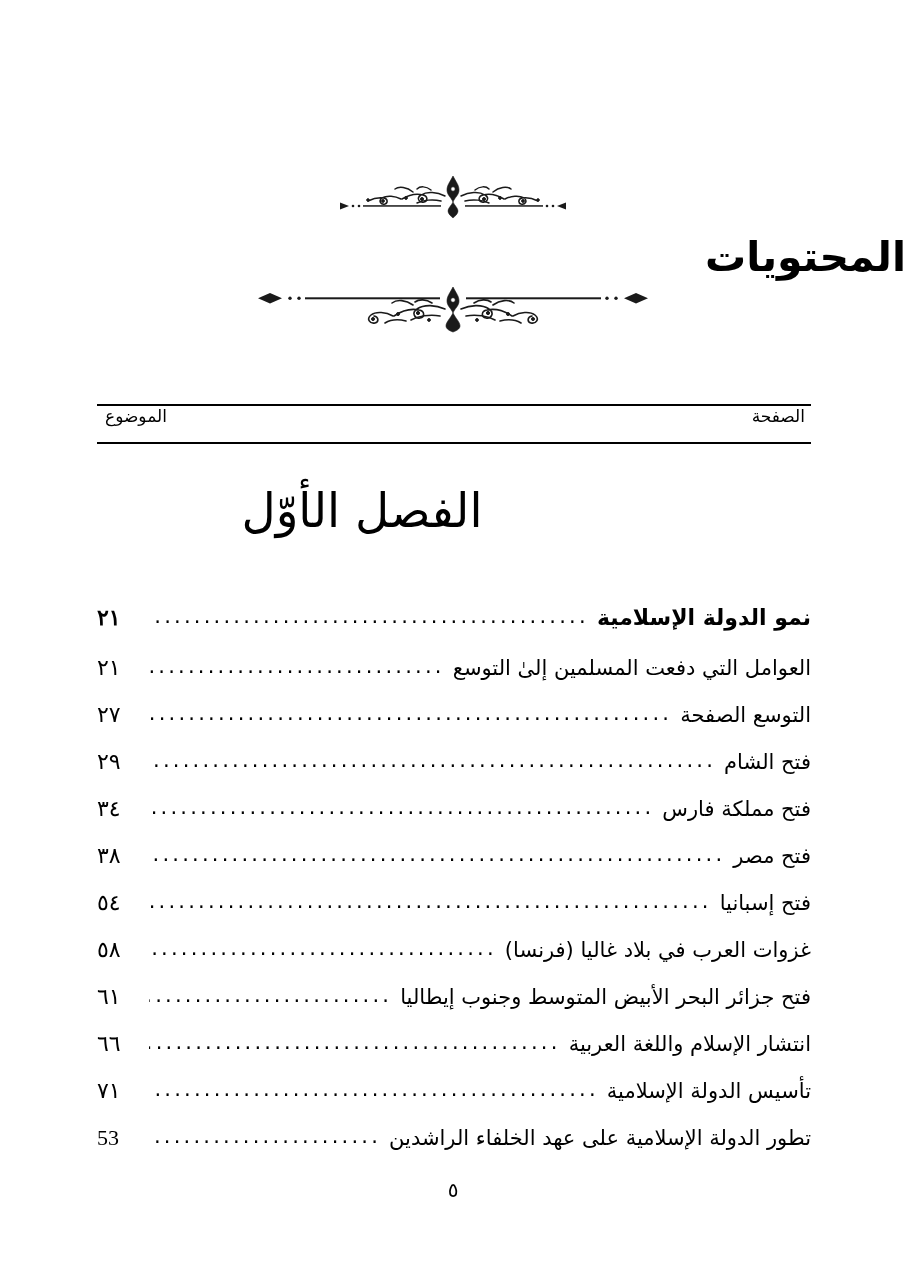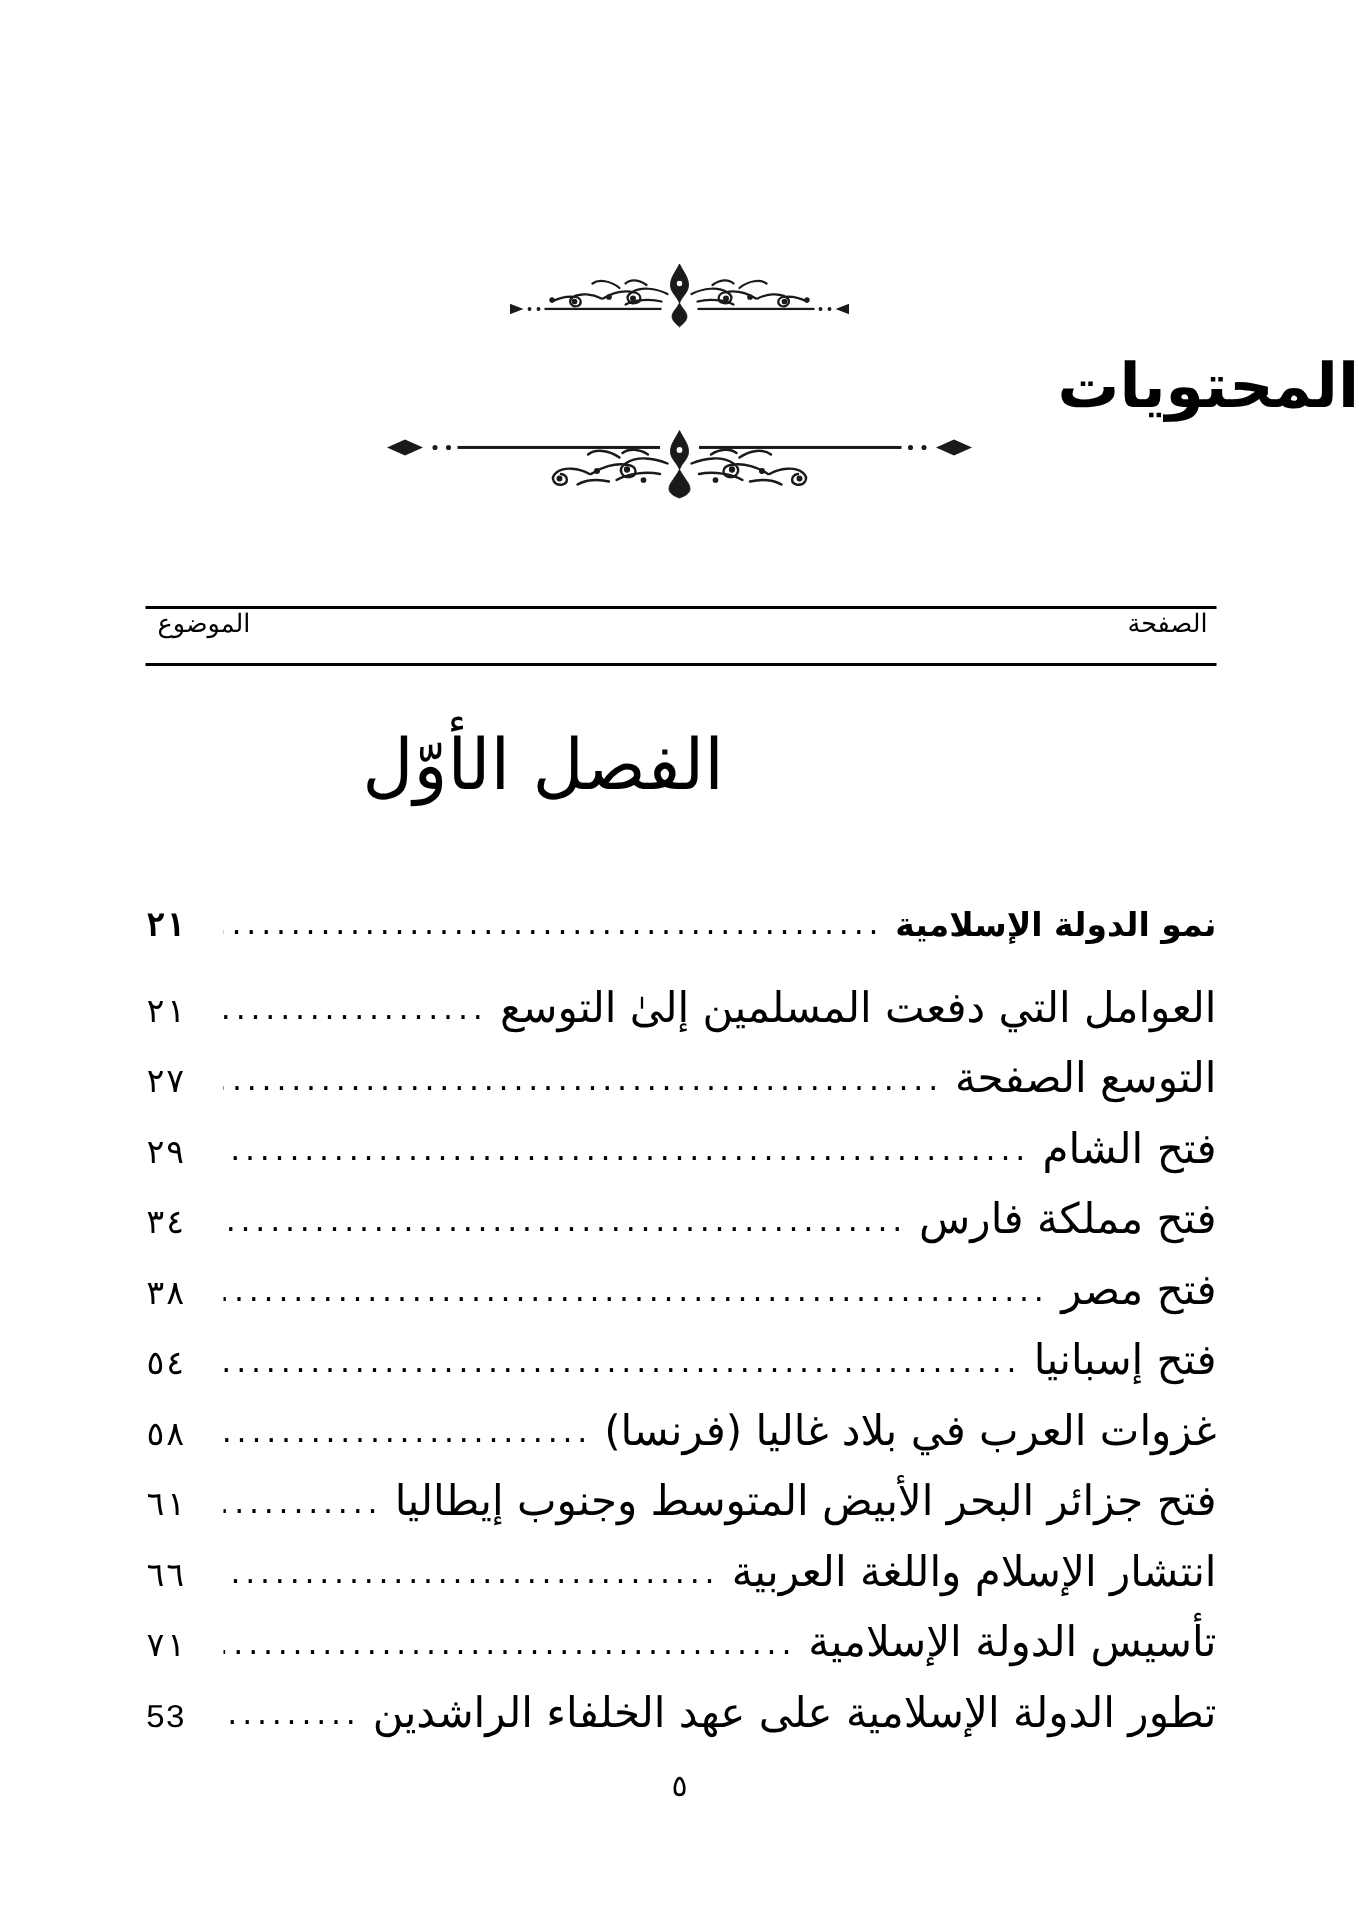--- a/index.html
+++ b/index.html
@@ -107,21 +107,21 @@
 
   .toc-row {
     display: flex;
     flex-direction: row;
     align-items: baseline;
     height: 47px;
     direction: rtl;
   }
 
   .toc-label {
-    font-size: 28px;
+    font-size: 21px;
     white-space: nowrap;
     font-family: "DejaVu Sans", "Liberation Sans", sans-serif;
     flex: 0 0 auto;
     padding-left: 8px;
   }
 
   .toc-dots {
     flex: 1 1 auto;
     overflow: hidden;
     white-space: nowrap;
@@ -131,21 +131,21 @@
     transform: translateY(-2px);
     min-width: 10px;
   }
 
   .toc-page {
     flex: 0 0 auto;
     font-size: 22px;
     text-align: left;
     min-width: 42px;
     padding-right: 10px;
-    font-family: Liberation Mono, monospace;
+    font-family: Liberation Serif, serif;
   }
 
   .toc-row.bold .toc-label,
   .toc-row.bold .toc-page {
     font-weight: 700;
     font-size: 22px;
   }
   .toc-row.bold { height: 50px; }
 
   

